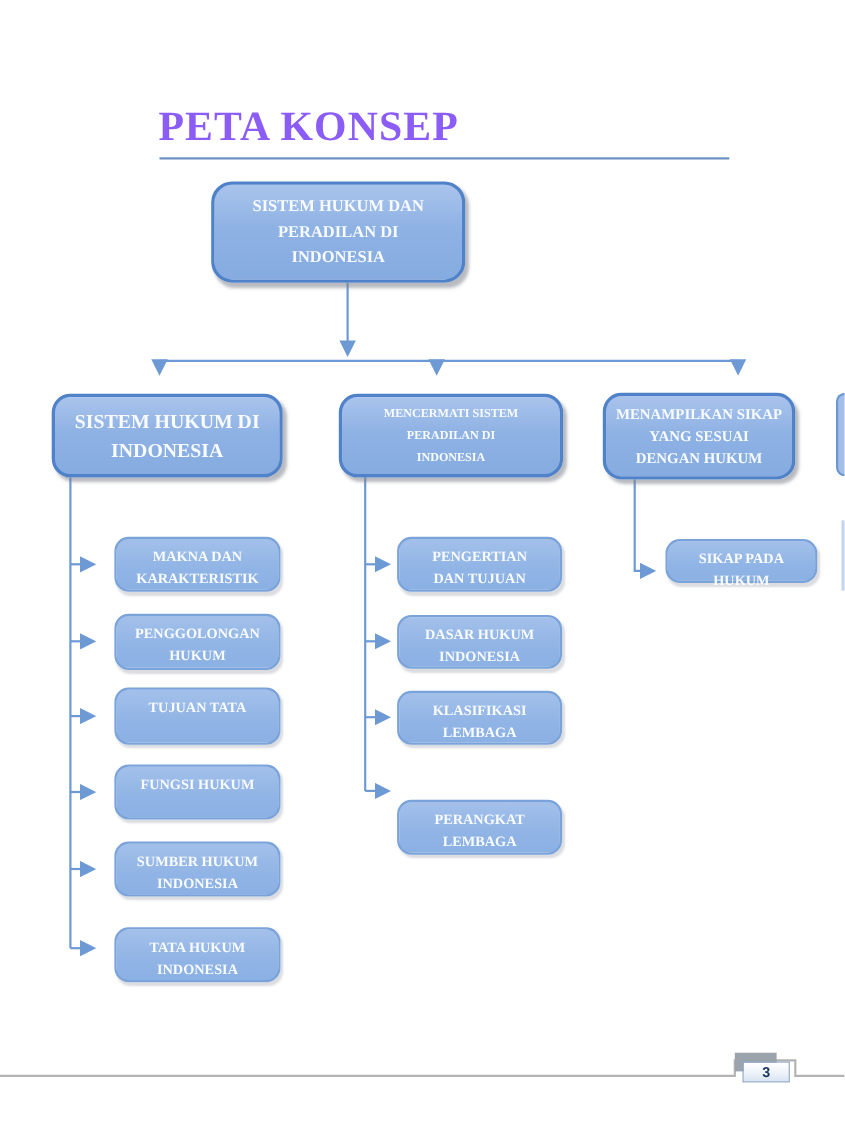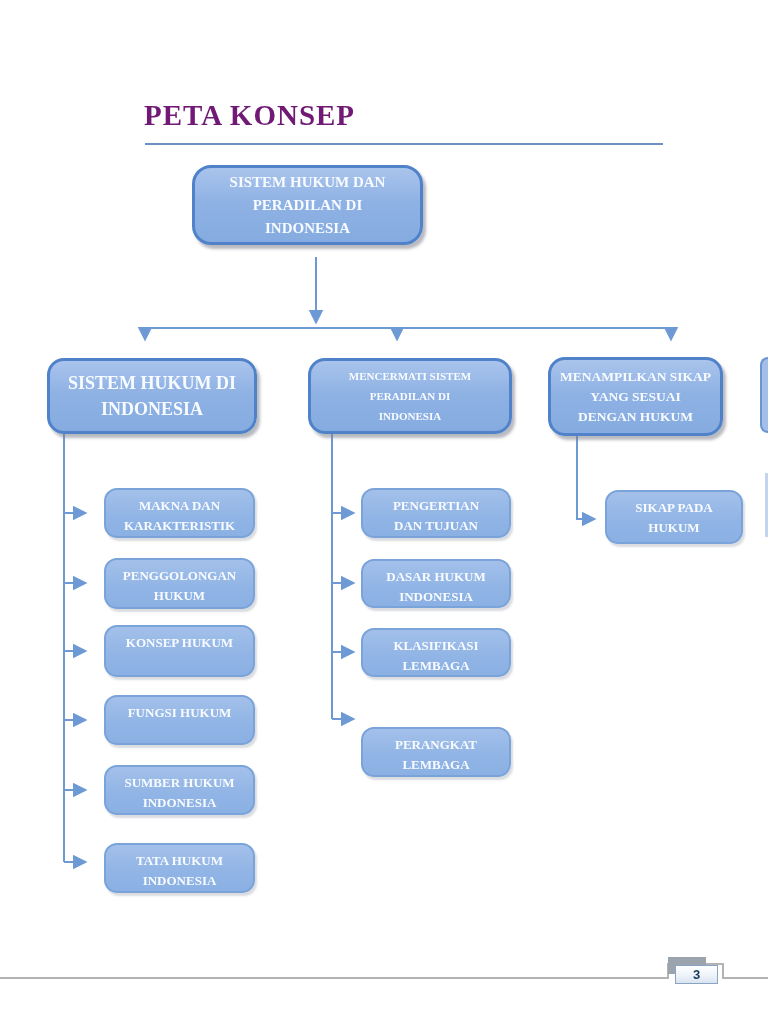--- a/index.html
+++ b/index.html
@@ -2,21 +2,21 @@
 <html><head>
 <meta charset="utf-8">
 <style>
   html,body{margin:0;padding:0;background:#ffffff;}
   .page{
     position:relative;width:768px;height:1024px;background:#ffffff;overflow:hidden;
     font-family:"Liberation Serif", serif;
   }
   .title{
     position:absolute;left:144px;top:98px;margin:0;
-    font-size:29px;font-weight:bold;color:#701a75;letter-spacing:1px;line-height:34px;
+    font-size:38px;font-weight:bold;color:#8b5cf6;letter-spacing:1px;line-height:34px;
   }
   .title-rule{
     position:absolute;left:145px;top:143px;width:518px;height:2px;background:#6b90c1;
   }
   .connectors{position:absolute;left:0;top:0;pointer-events:none;}
   .box{
     position:absolute;box-sizing:border-box;
     border:3px solid #5082c9;border-radius:17px;
     background:linear-gradient(180deg,#a9c4ec 0%,#8fb2e4 45%,#85abe0 100%);
     color:#f8fbff;font-weight:bold;text-align:center;white-space:pre-line;
@@ -80,54 +80,54 @@
       <path d="M332,513 H351" marker-end="url(#ah)"></path>
       <path d="M332,583 H351" marker-end="url(#ah)"></path>
       <path d="M332,652 H351" marker-end="url(#ah)"></path>
       <path d="M332,719 H351" marker-end="url(#ah)"></path>
 
       <path d="M577,436 V519 H592" marker-end="url(#ah)"></path>
     </g>
     <path d="M0,978 H668 V964 H723 V978 H768" stroke="#b3b3b3" stroke-width="2" fill="none"></path>
   </svg>
 
-  <div class="box" style="left:192px;top:165px;width:231px;height:80px;font-size:15px;line-height:23px;border-radius:19px;">SISTEM HUKUM DAN
+  <div class="box" style="left:192px;top:165px;width:231px;height:92px;font-size:15px;line-height:23px;border-radius:19px;">SISTEM HUKUM DAN
 PERADILAN DI
 INDONESIA</div>
 
   <div class="box" style="left:47px;top:358px;width:210px;height:76px;font-size:18px;line-height:26px;">SISTEM HUKUM DI
 INDONESIA</div>
   <div class="box" style="left:308px;top:358px;width:204px;height:76px;font-size:11px;line-height:20px;">MENCERMATI SISTEM
 PERADILAN DI
 INDONESIA</div>
   <div class="box" style="left:548px;top:357px;width:175px;height:79px;font-size:13.5px;line-height:20px;">MENAMPILKAN SIKAP
 YANG SESUAI
 DENGAN HUKUM</div>
 
   <div class="cbox" style="left:104px;top:488px;width:151px;height:50px;border-radius:13px;">MAKNA DAN
 KARAKTERISTIK</div>
   <div class="cbox" style="left:104px;top:558px;width:151px;height:51px;">PENGGOLONGAN
 HUKUM</div>
-  <div class="cbox" style="left:104px;top:625px;width:151px;height:52px;">KONSEP HUKUM</div>
+  <div class="cbox" style="left:104px;top:625px;width:151px;height:52px;">TUJUAN TATA</div>
   <div class="cbox" style="left:104px;top:695px;width:151px;height:50px;">FUNGSI HUKUM</div>
   <div class="cbox" style="left:104px;top:765px;width:151px;height:50px;">SUMBER HUKUM
 INDONESIA</div>
   <div class="cbox" style="left:104px;top:843px;width:151px;height:50px;">TATA HUKUM
 INDONESIA</div>
 
   <div class="cbox" style="left:361px;top:488px;width:150px;height:50px;text-align:center;">PENGERTIAN
 DAN TUJUAN</div>
   <div class="cbox" style="left:361px;top:559px;width:150px;height:49px;">DASAR HUKUM
 INDONESIA</div>
   <div class="cbox" style="left:361px;top:628px;width:150px;height:49px;">KLASIFIKASI
 LEMBAGA</div>
   <div class="cbox" style="left:361px;top:695px;width:150px;height:50px;margin-top:32px;">PERANGKAT
 LEMBAGA</div>
 
-  <div class="cbox" style="left:605px;top:490px;width:138px;height:54px;">SIKAP PADA
+  <div class="cbox" style="left:605px;top:490px;width:138px;height:40px;">SIKAP PADA
 HUKUM</div>
 
   <div class="edge-frag" style="left:760px;top:357px;width:8px;height:76px;"></div>
   <div class="edge-frag2" style="left:765px;top:473px;width:3px;height:64px;"></div>
 
   <div class="pagenum-shadow"></div>
   <div class="pagenum">3</div>
 
 </div>
 

